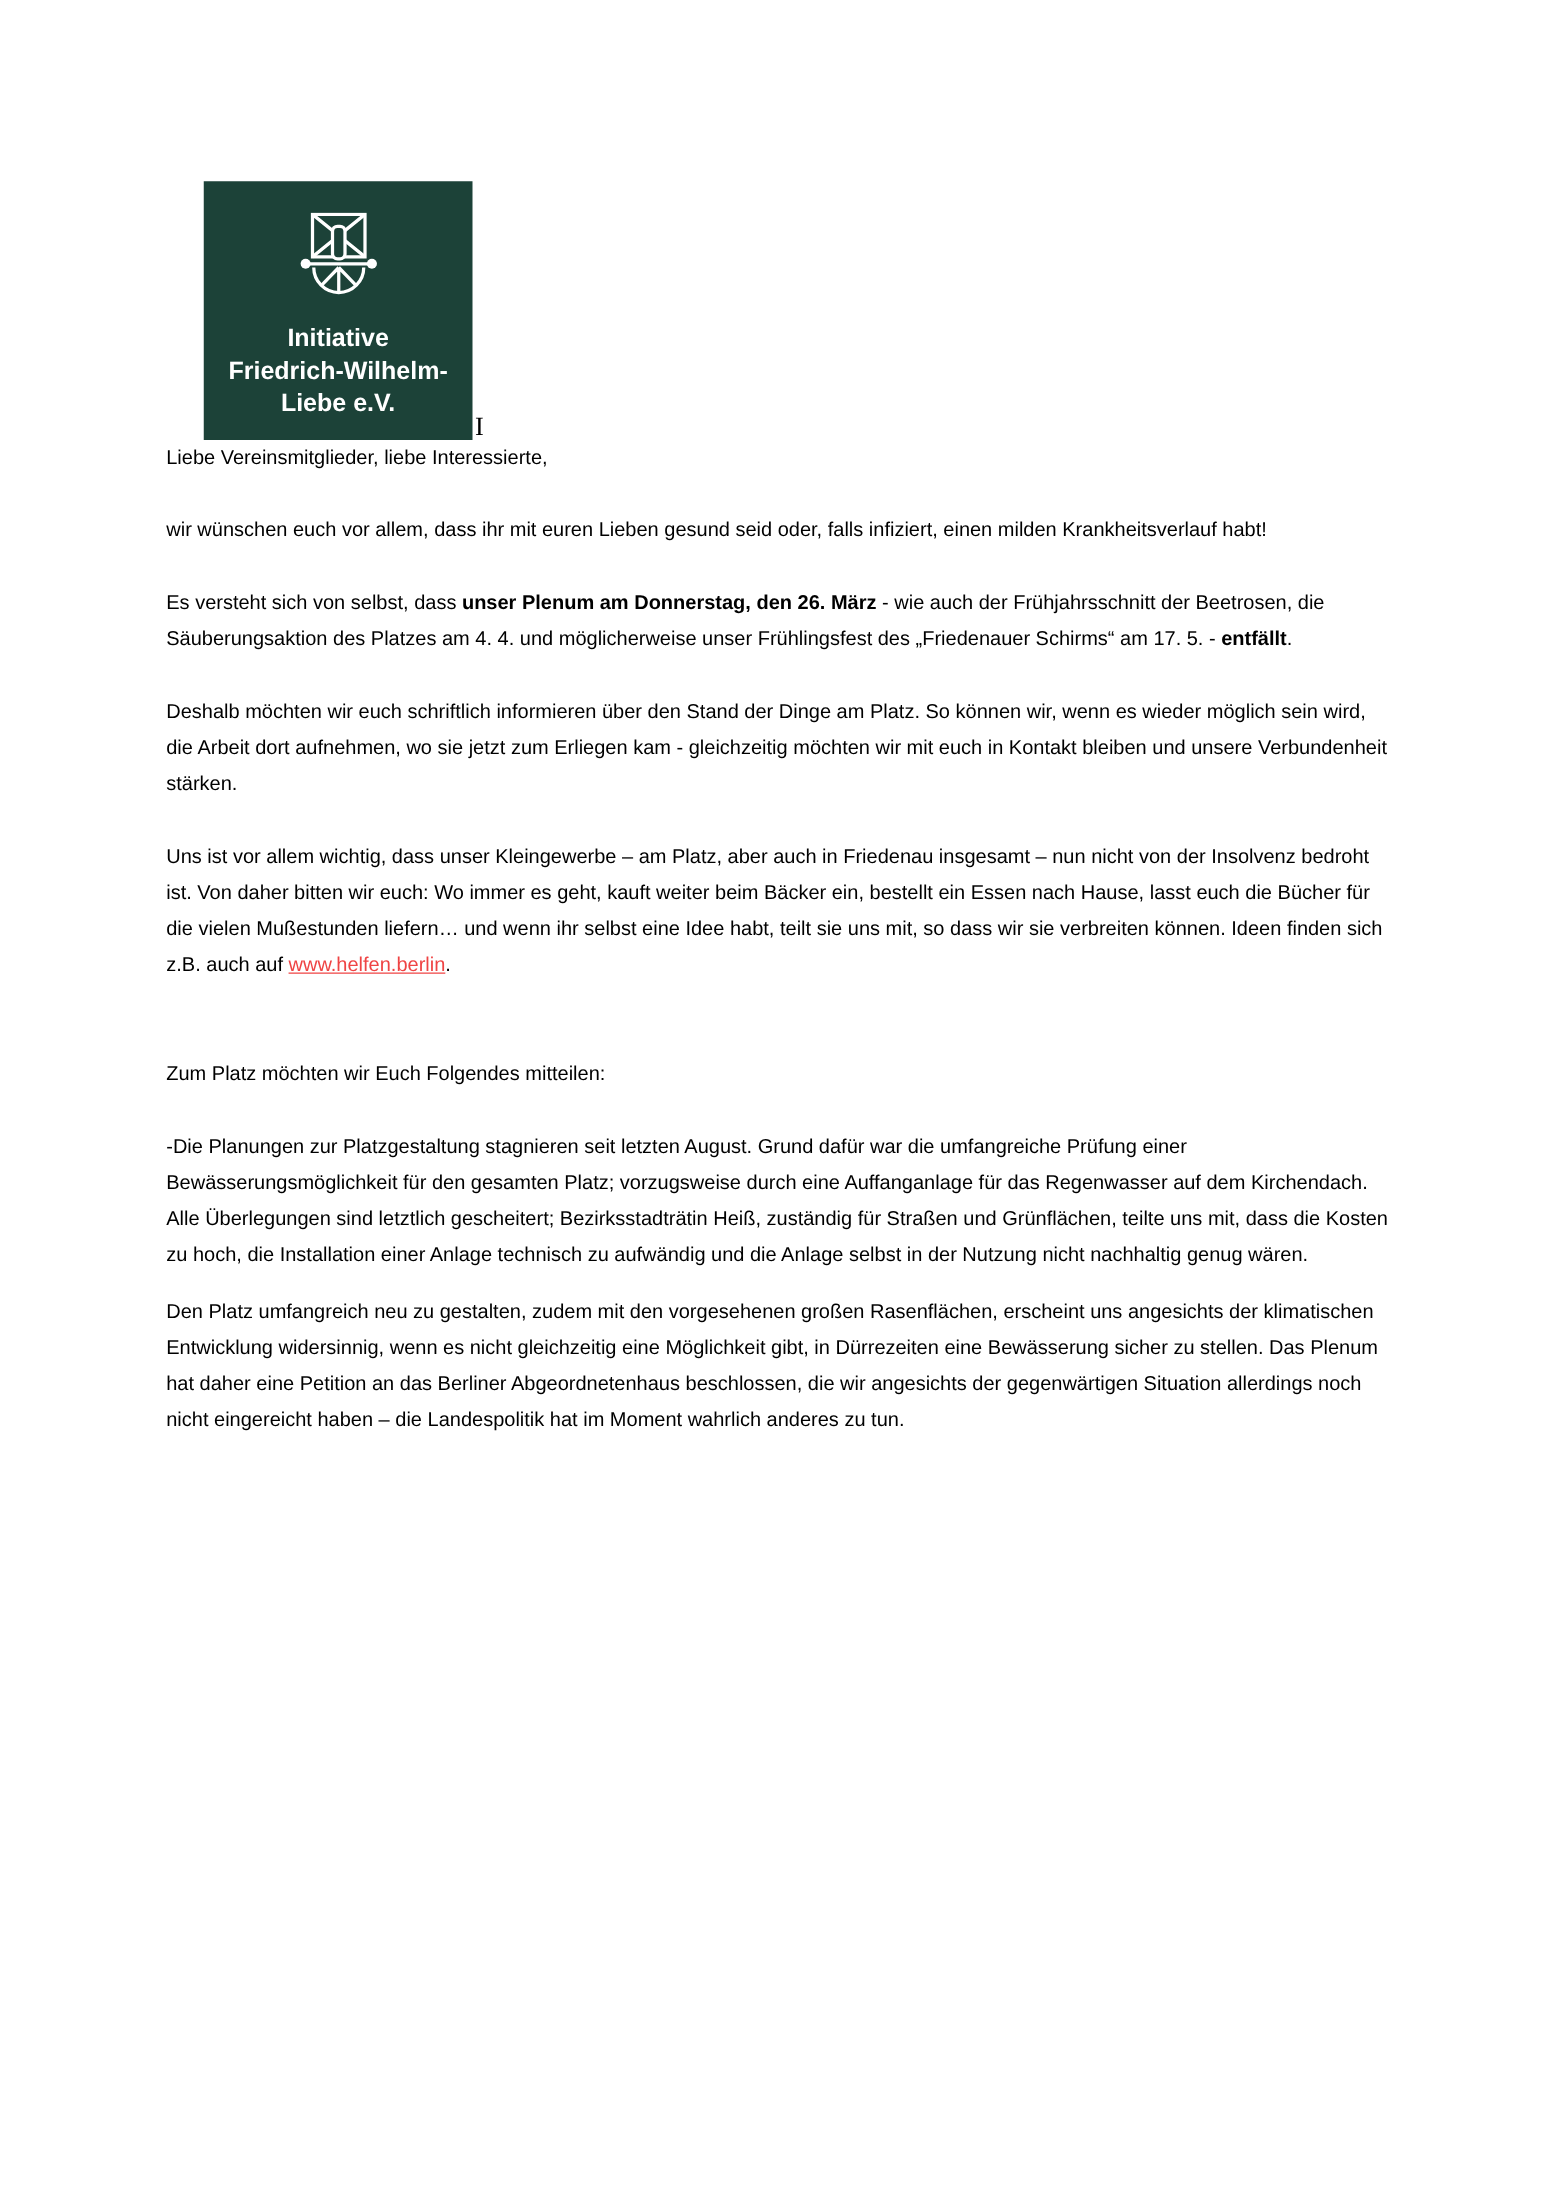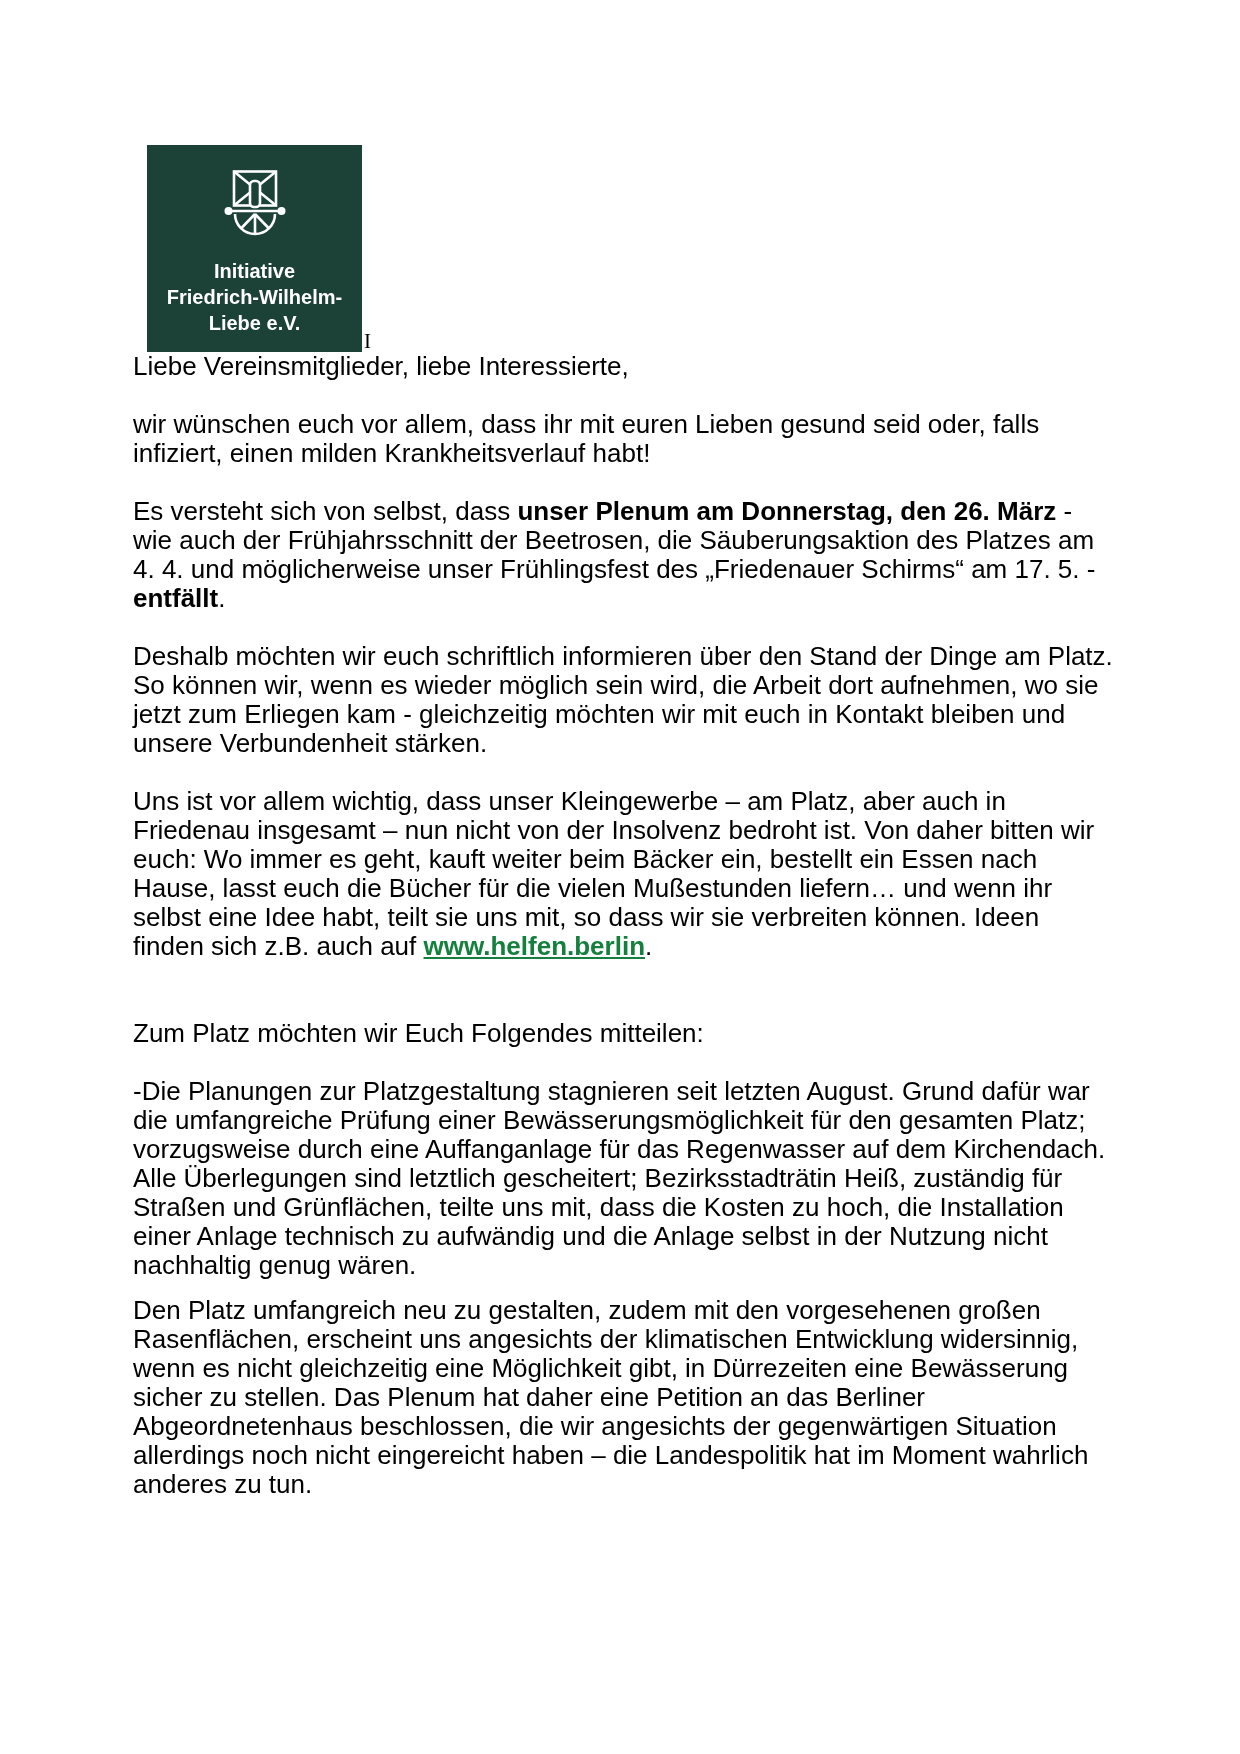--- a/index.html
+++ b/index.html
@@ -14,21 +14,21 @@
     overflow: hidden;
   }
   .content {
     box-sizing: border-box;
     padding: 145px 125px 0 133px;
   }
   
   .logo-row {
     display: flex;
     align-items: flex-end;
-    margin-left: 14px;
+    margin-left: 30px;
   }
   .logo {
     box-sizing: border-box;
     width: 215px;
     height: 207px;
     background: #1c4238;
     display: flex;
     flex-direction: column;
     align-items: center;
     padding-top: 25px;
@@ -55,32 +55,31 @@
     font-size: 19px;
     line-height: 22px;
   }
   .note .serif {
     font-family: "Liberation Serif", "DejaVu Serif", serif;
     font-size: 20px;
   }
   
   .bodytext {
     max-width: 982px;
-    font-size: 26px;
+    font-size: 16px;
     line-height: 29px;
   }
   .para { margin: 0 0 29px 0; }
   .para.tight { margin-bottom: 16px; }
   .para.big-gap { margin-top: 58px; }
   .para b { font-weight: bold; }
   a.inline-link {
-    color: #15803d;
+    color: #ef4444;
     text-decoration: underline;
     cursor: pointer;
-    font-weight: bold;
   }
 </style>
 </head>
 <body>
 
 <div class="page">
   <div class="content">
 
     <div class="logo-row">
       <div class="logo">

